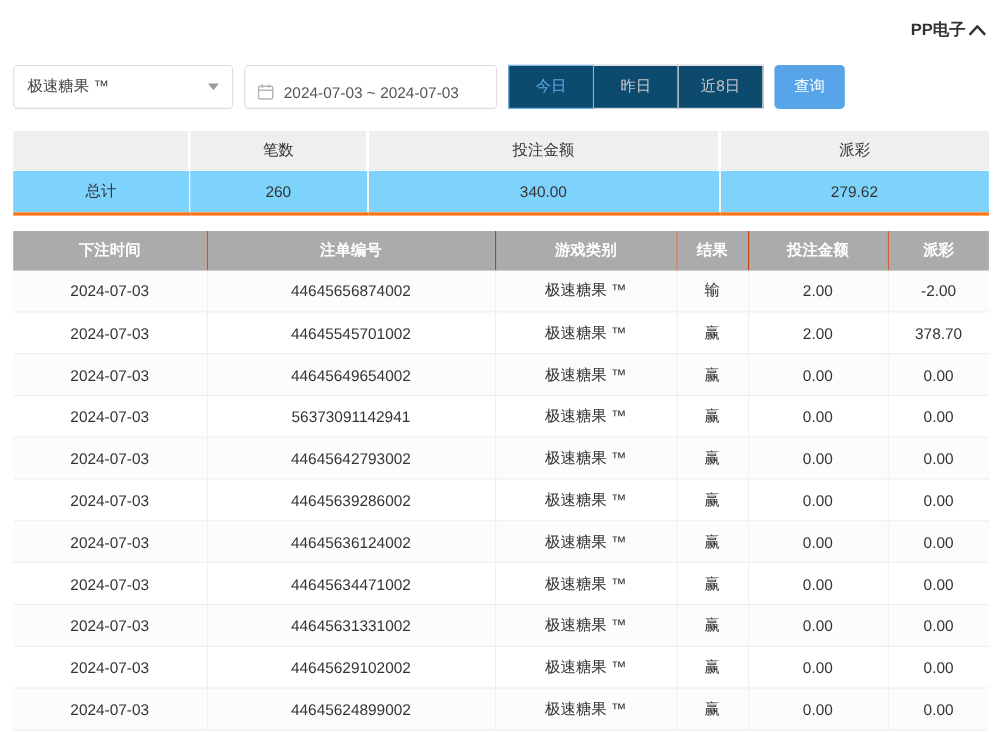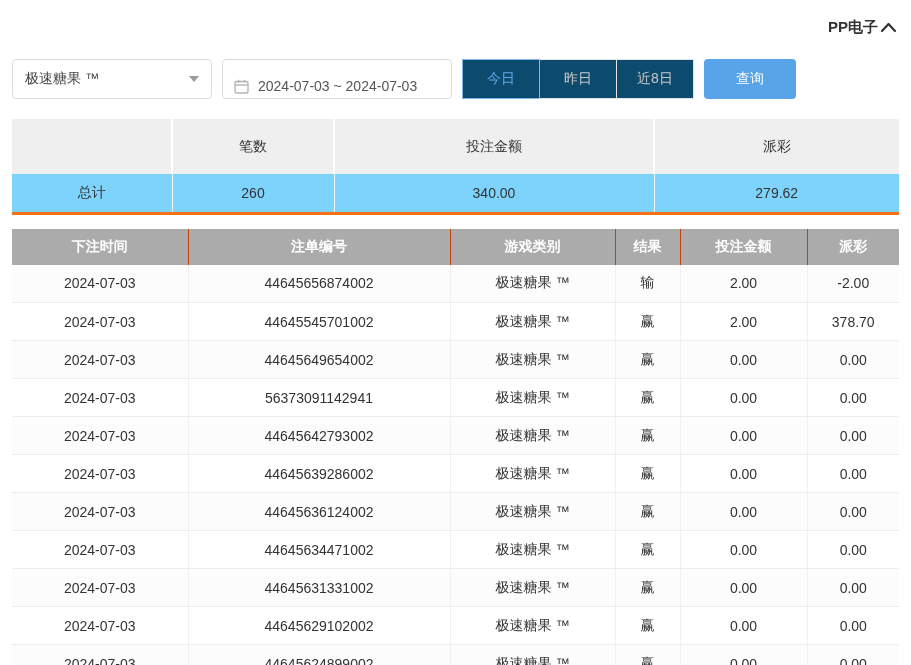--- a/index.html
+++ b/index.html
@@ -24,43 +24,43 @@
   
   .filter-bar{display:flex;align-items:center;margin-top:22px;}
   .select-box{
     width:200px;height:40px;border:1px solid #dcdcdc;border-radius:4px;
     display:flex;align-items:center;justify-content:space-between;
     padding:0 12px;color:#444;cursor:pointer;background:#fff;
   }
   .select-arrow{width:0;height:0;border-left:5px solid transparent;border-right:5px solid transparent;border-top:6px solid #9b9b9b;}
   .date-box{
     width:230px;height:40px;border:1px solid #dcdcdc;border-radius:4px;
-    display:flex;align-items:flex-end;gap:9px;padding:4px 11px;color:#555;
+    display:flex;align-items:flex-start;gap:9px;padding:16px 11px;color:#555;
     margin-left:10px;cursor:pointer;background:#fff;
   }
   .btn-group{display:flex;margin-left:10px;}
   .quick-btn{
     width:78px;height:40px;background:#0c4a6e;border:1px solid #e4e4e4;
     color:#c9c9c9;font-size:14px;cursor:pointer;margin-left:-1px;
     font-family:inherit;
   }
   .quick-btn:first-child{margin-left:0;}
   .quick-btn.active{border-color:#7db9ee;color:#5fa9e9;position:relative;z-index:1;}
   .search-btn{
-    width:92px;height:40px;margin-left:10px;border:none;border-radius:4px;
+    width:64px;height:40px;margin-left:10px;border:none;border-radius:4px;
     background:var(--accent);color:#fff;font-size:14px;cursor:pointer;
     font-family:inherit;
   }
 
   
   table{border-collapse:collapse;table-layout:fixed;width:887px;}
   td,th{padding:0 6px;text-align:center;font-weight:normal;overflow:hidden;white-space:nowrap;}
   .summary-table{margin-top:20px;}
   .summary-table th{
-    background:#efefef;height:55px;color:#333;border-right:2px solid #fff;
+    background:#efefef;height:36px;color:#333;border-right:2px solid #fff;
   }
   .summary-table th:last-child{border-right:none;}
   .summary-table td{
     height:39px;background:#7dd3fc;border-bottom:3px solid #f97316;
     border-right:1px solid #f2f2f2;
   }
   .summary-table td:last-child{border-right:none;}
 
   
   .bet-table{margin-top:14px;}

